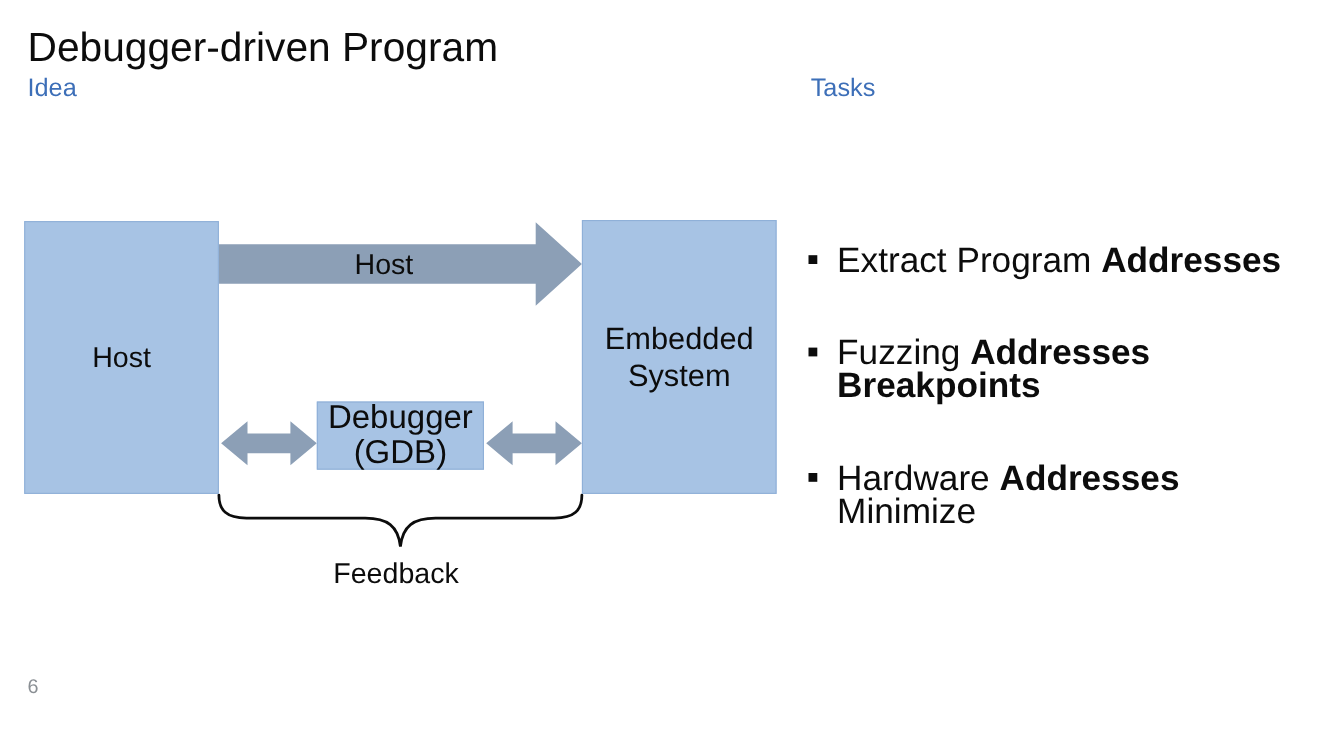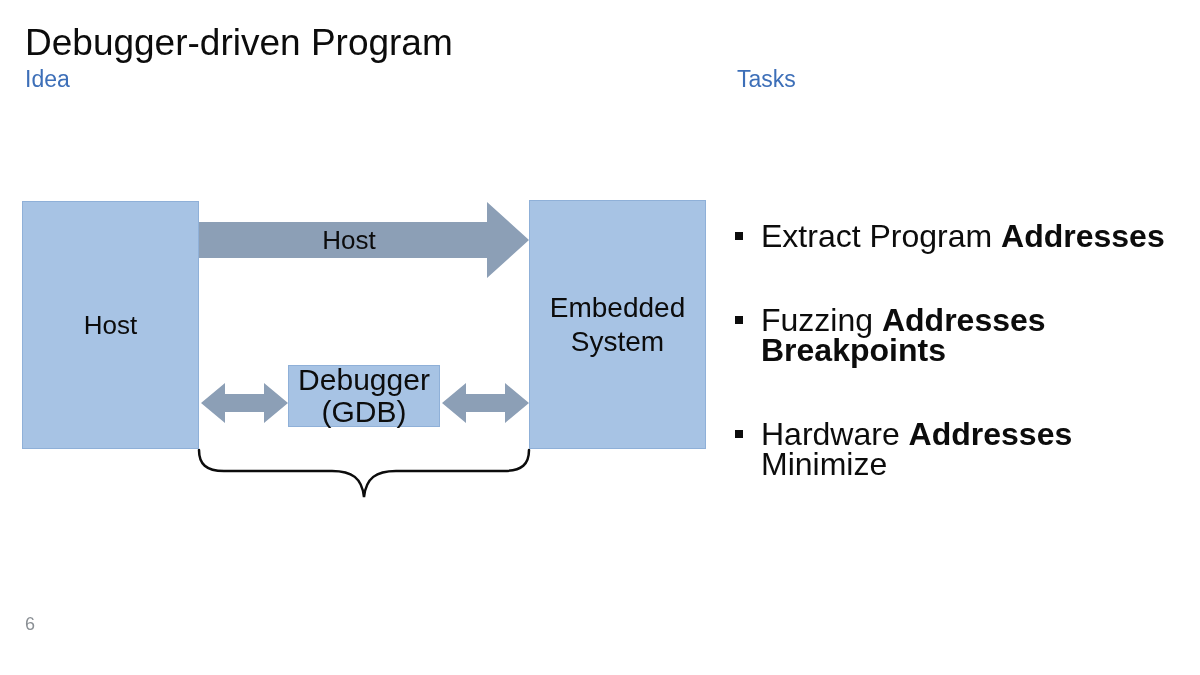--- a/index.html
+++ b/index.html
@@ -138,20 +138,21 @@
   </div>
 
   <div class="box box-debugger">
     <span>
       <span>Debugger</span><br>
       <span>(GDB)</span>
     </span>
   </div>
 
   <div class="input-label">Host</div>
+  <div class="feedback-label">Feedback</div>
 
   <div class="tasks-list">
     <div class="task-item">
       <span class="bullet-square"></span>
       <span class="task-text"><span>Extract Program </span><b>Addresses</b><span></span></span>
     </div>
     <div class="task-item">
       <span class="bullet-square"></span>
       <span class="task-text"><span>Fuzzing </span><b>Addresses Breakpoints</b><span></span></span>
     </div>

